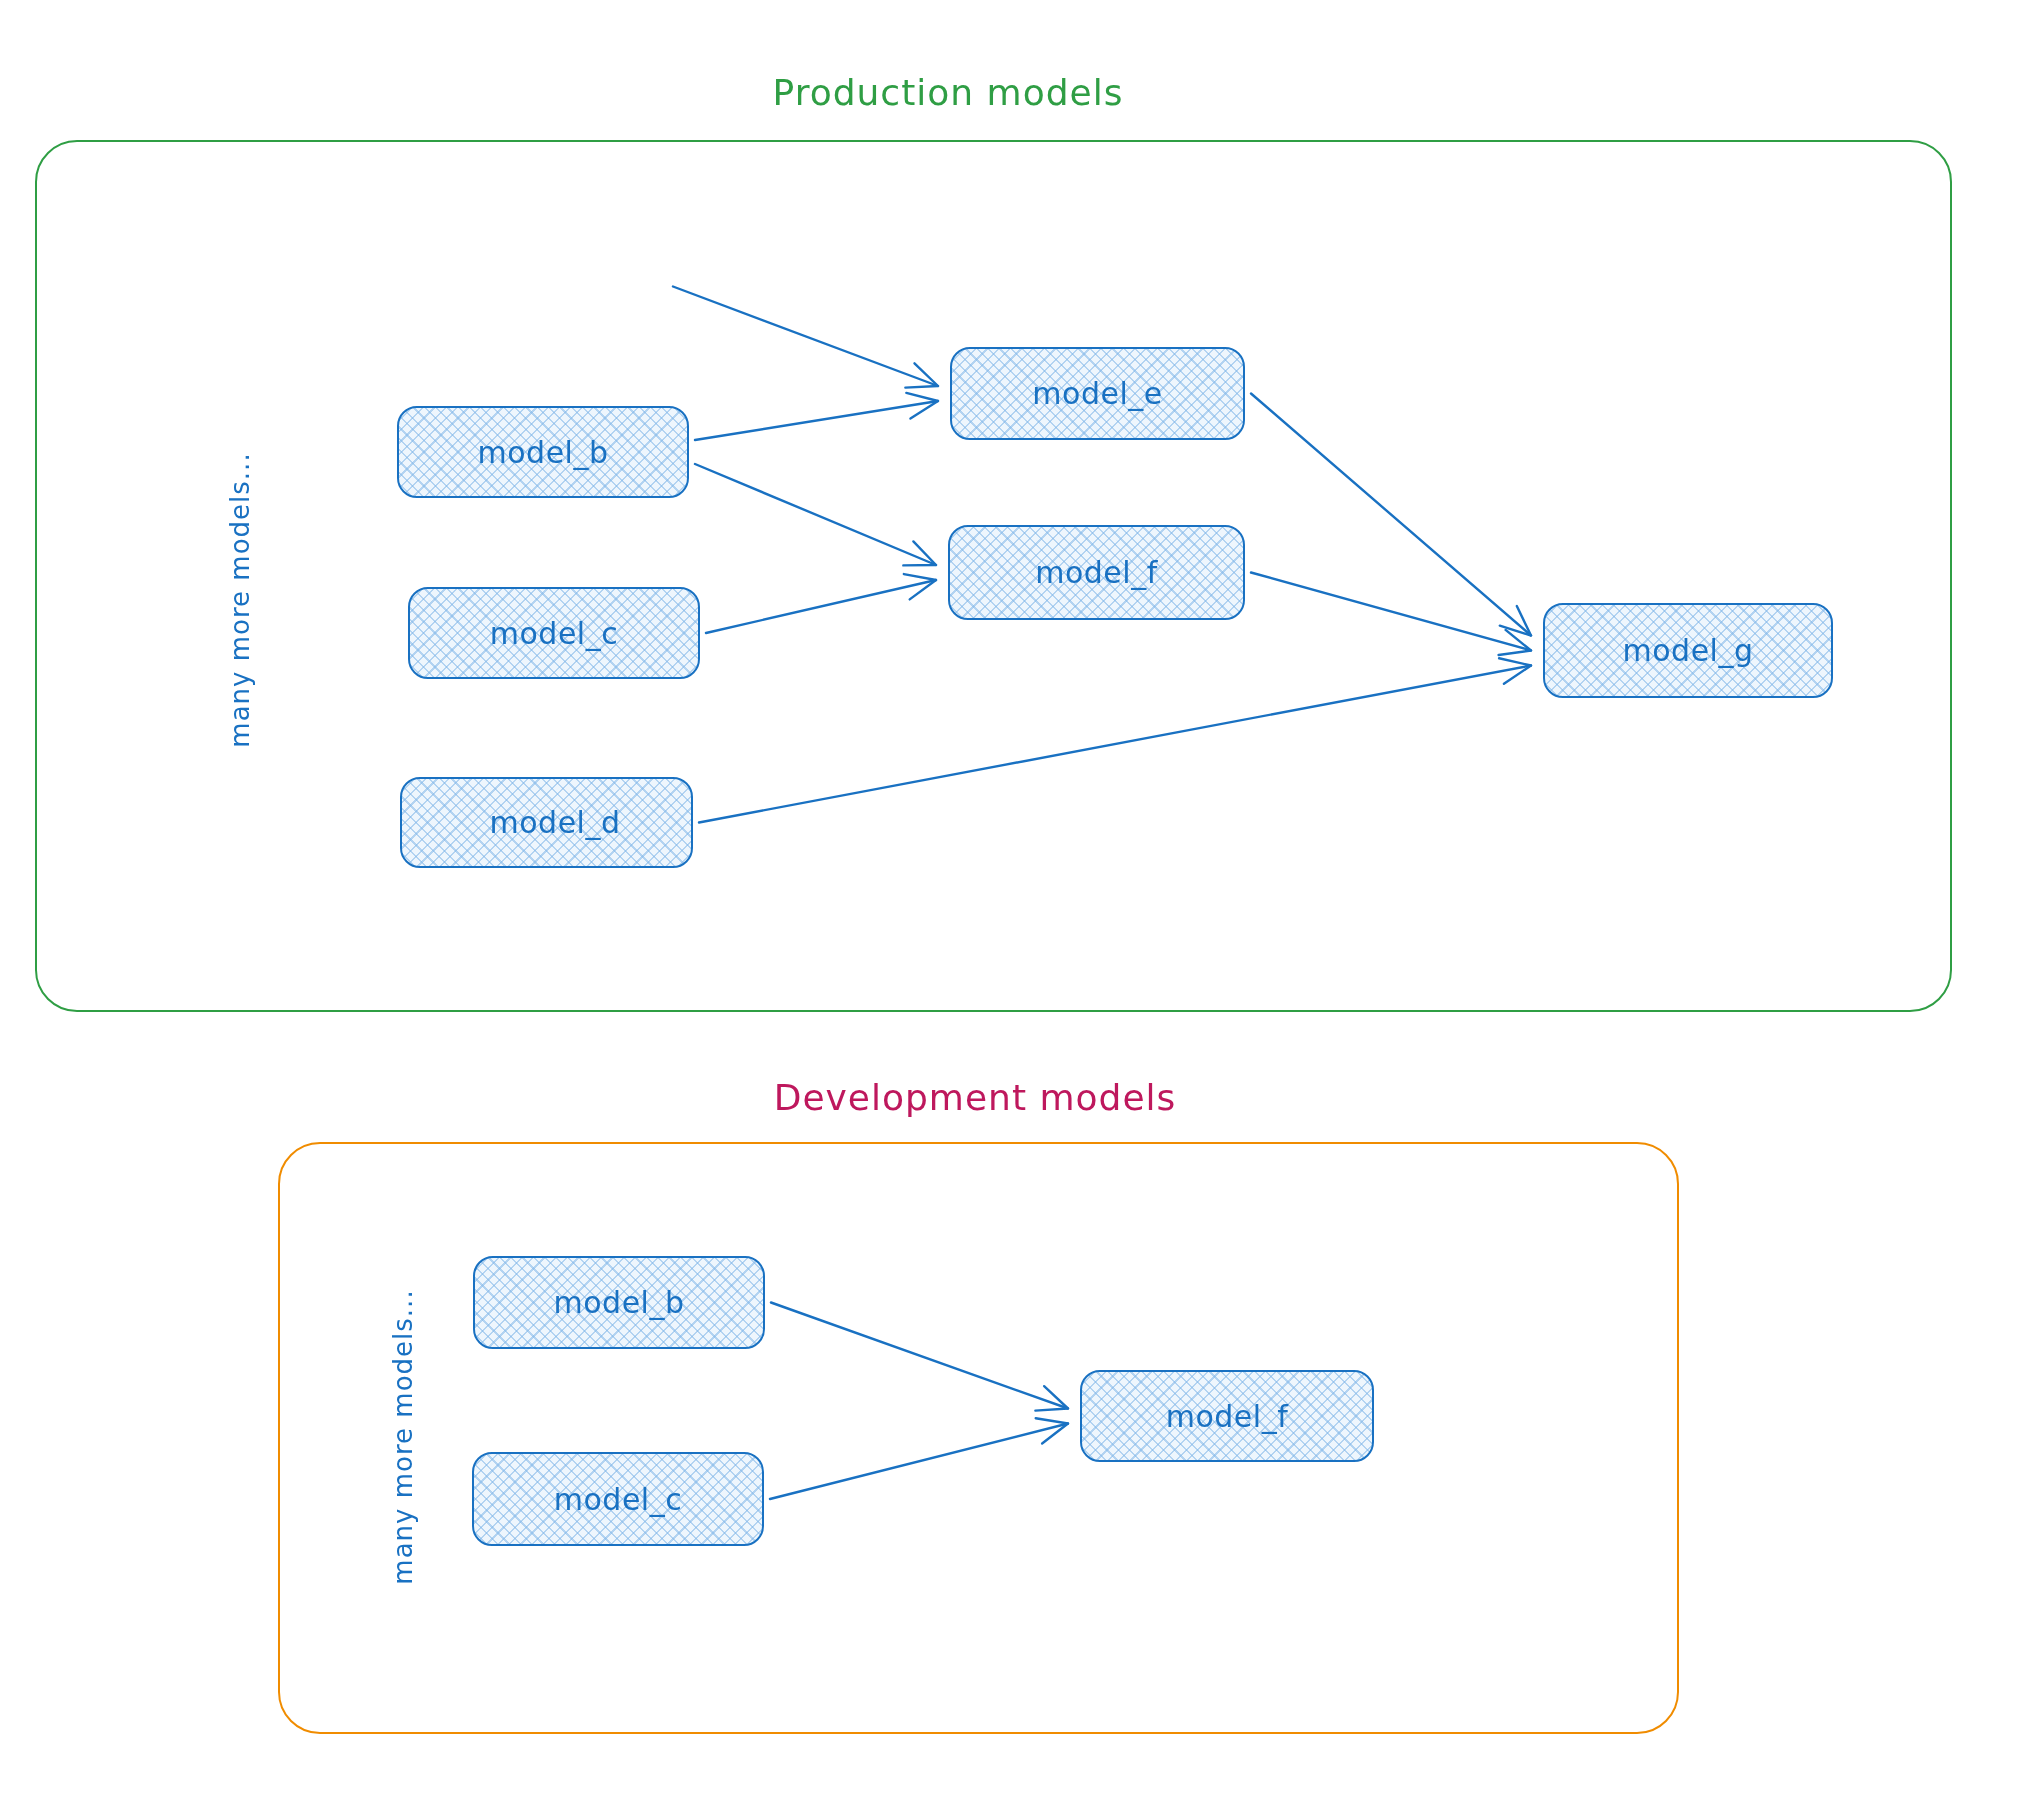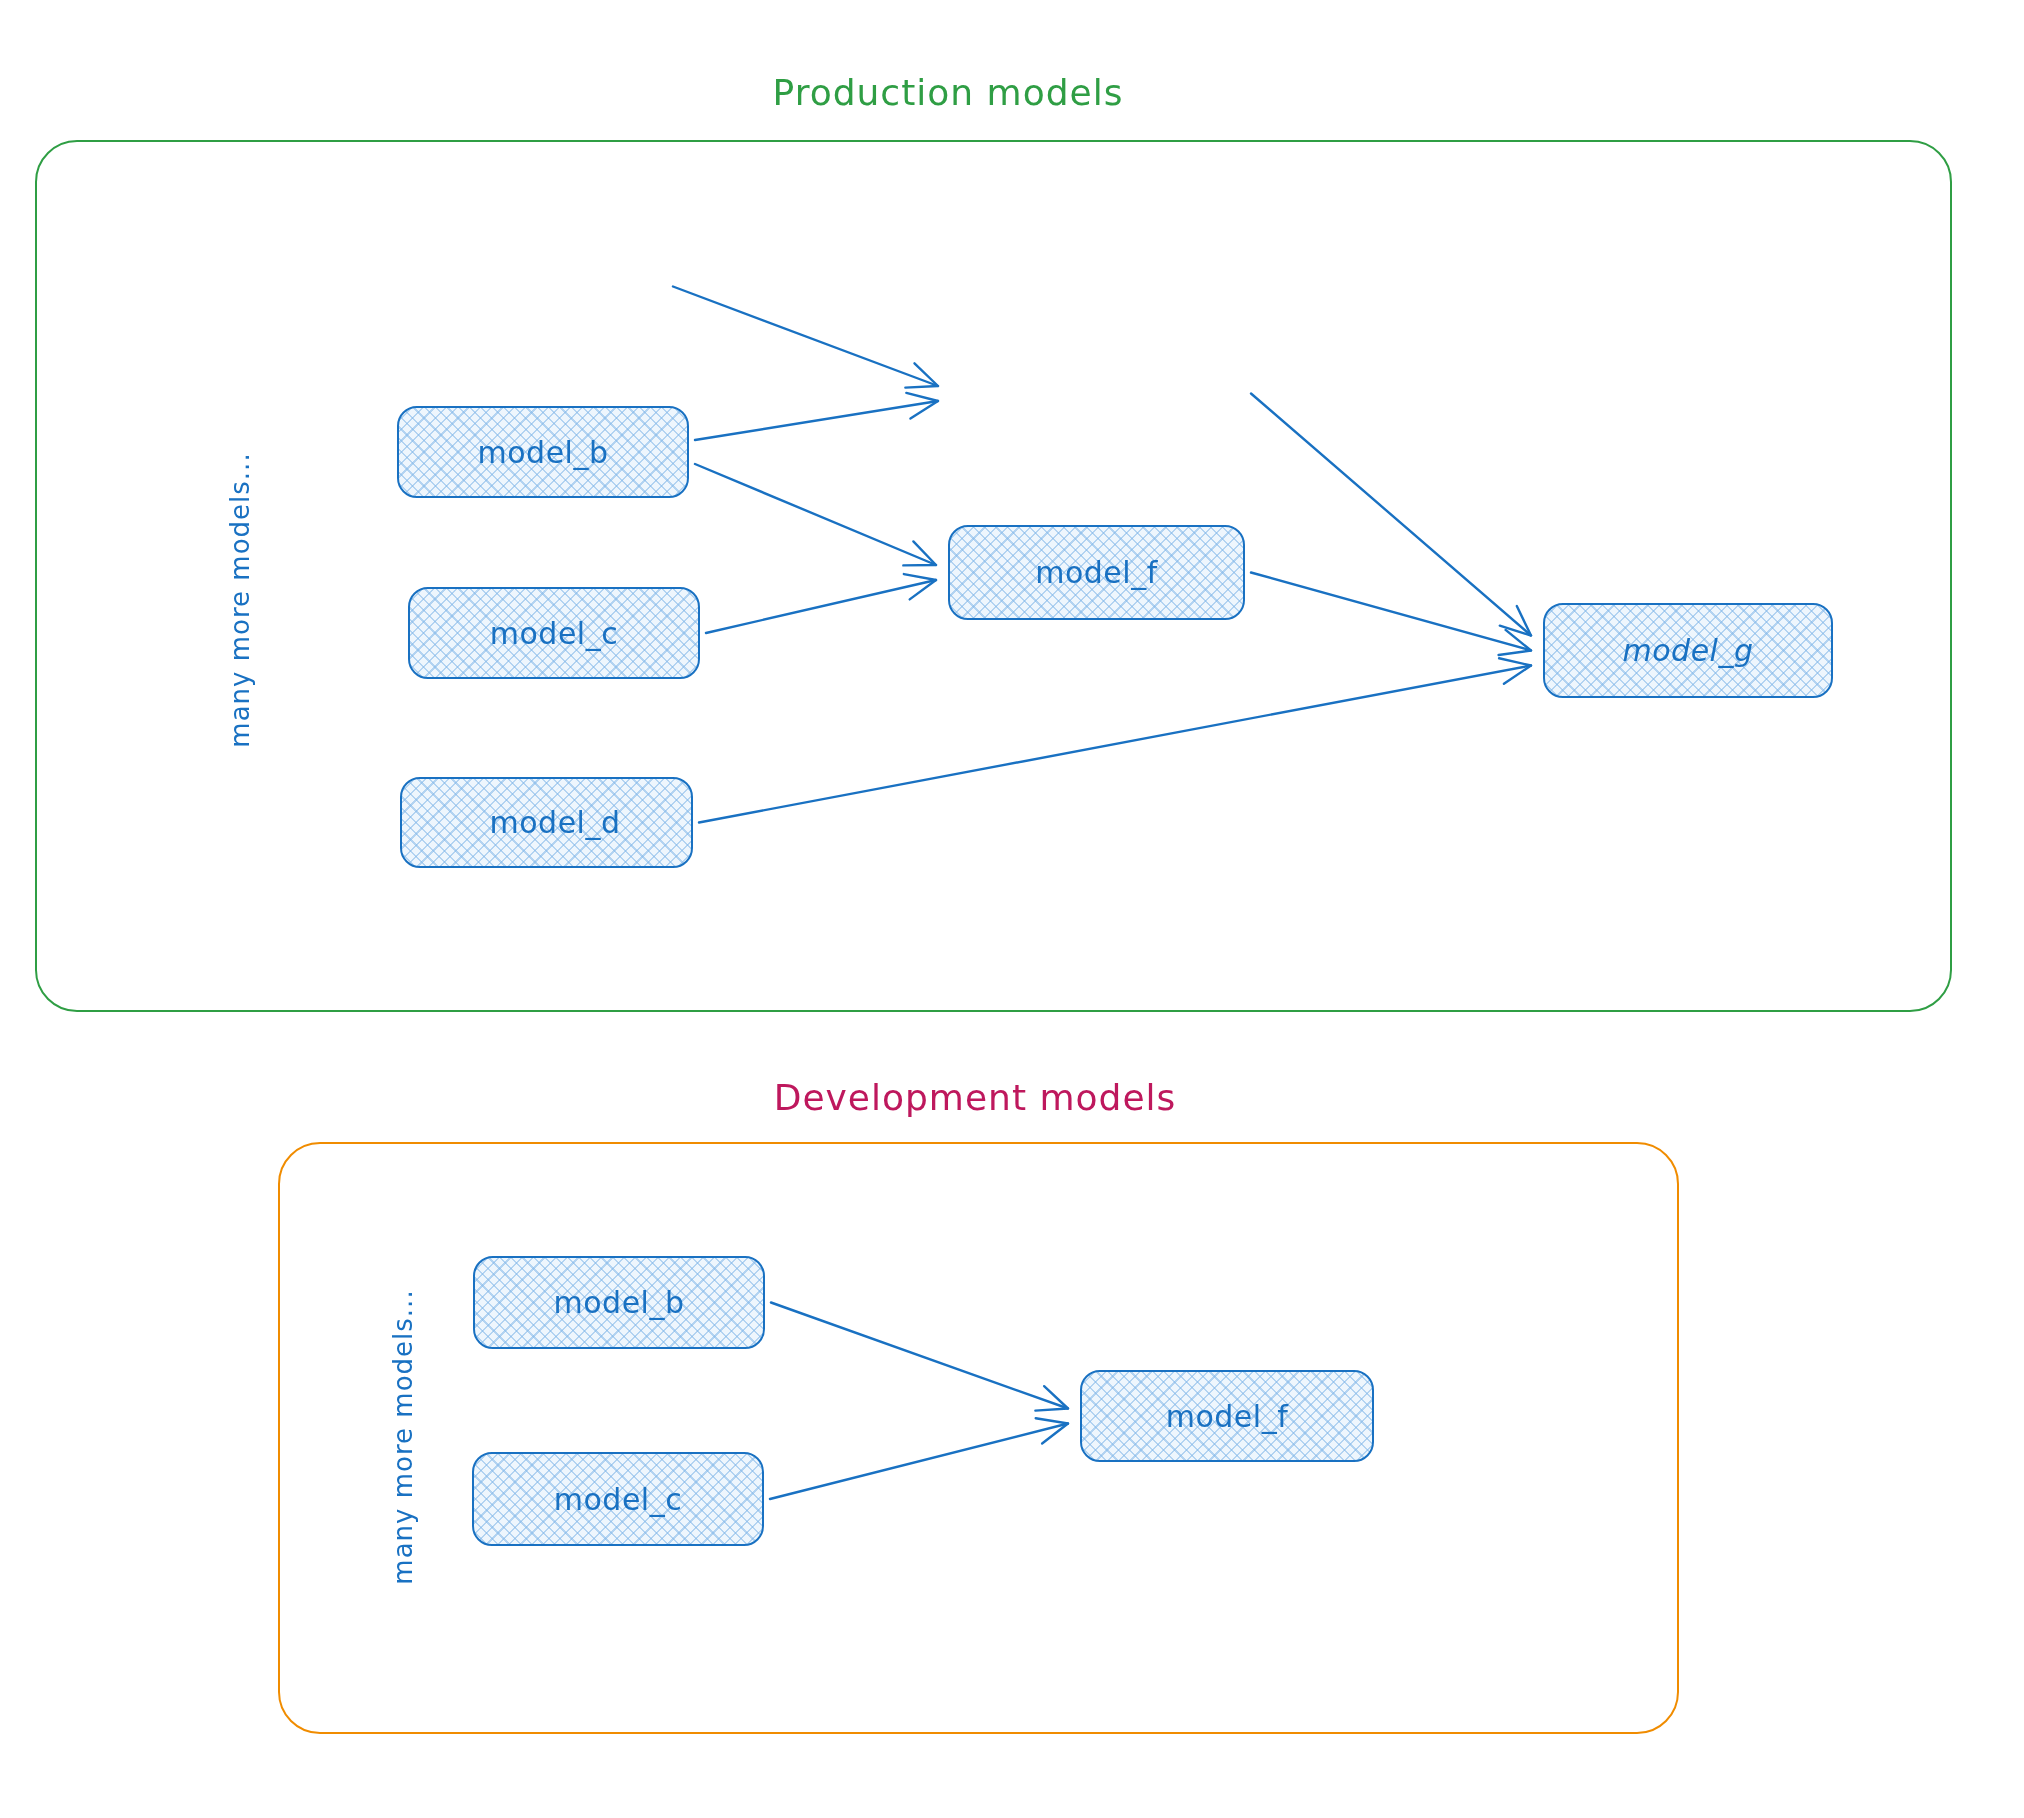--- a/index.html
+++ b/index.html
@@ -78,24 +78,27 @@
 
   <div class="node" id="n-production-b" style="left:397px; top:406px; width:292px; height:92px;">
     <span class="node-label">model_b</span>
   </div>
   <div class="node" id="n-production-c" style="left:408px; top:587px; width:292px; height:92px;">
     <span class="node-label">model_c</span>
   </div>
   <div class="node" id="n-production-d" style="left:400px; top:777px; width:293px; height:91px;padding-left:17px;">
     <span class="node-label">model_d</span>
   </div>
+  <div class="node" id="n-production-e" style="left:950px; top:347px; width:295px; height:93px;">
+    <span class="node-label">model_e</span>
+  </div>
   <div class="node" id="n-production-f" style="left:948px; top:525px; width:297px; height:95px;">
     <span class="node-label">model_f</span>
   </div>
-  <div class="node" id="n-production-g" style="left:1543px; top:603px; width:290px; height:95px;font-style:italic;">
+  <div class="node" id="n-production-g" style="left:1543px; top:603px; width:290px; height:95px;">
     <span class="node-label">model_g</span>
   </div>
 
   <div class="frame development" style="left:278px; top:1142px; width:1397px; height:588px;"></div>
 
   <div class="section-title development" style="left:975px; top:1097px;">Development models</div>
 
   <div class="side-label" style="left:403px; top:1437px;">many more models...</div>
 
   <div class="node" id="n-development-b" style="left:473px; top:1256px; width:292px; height:93px;">

